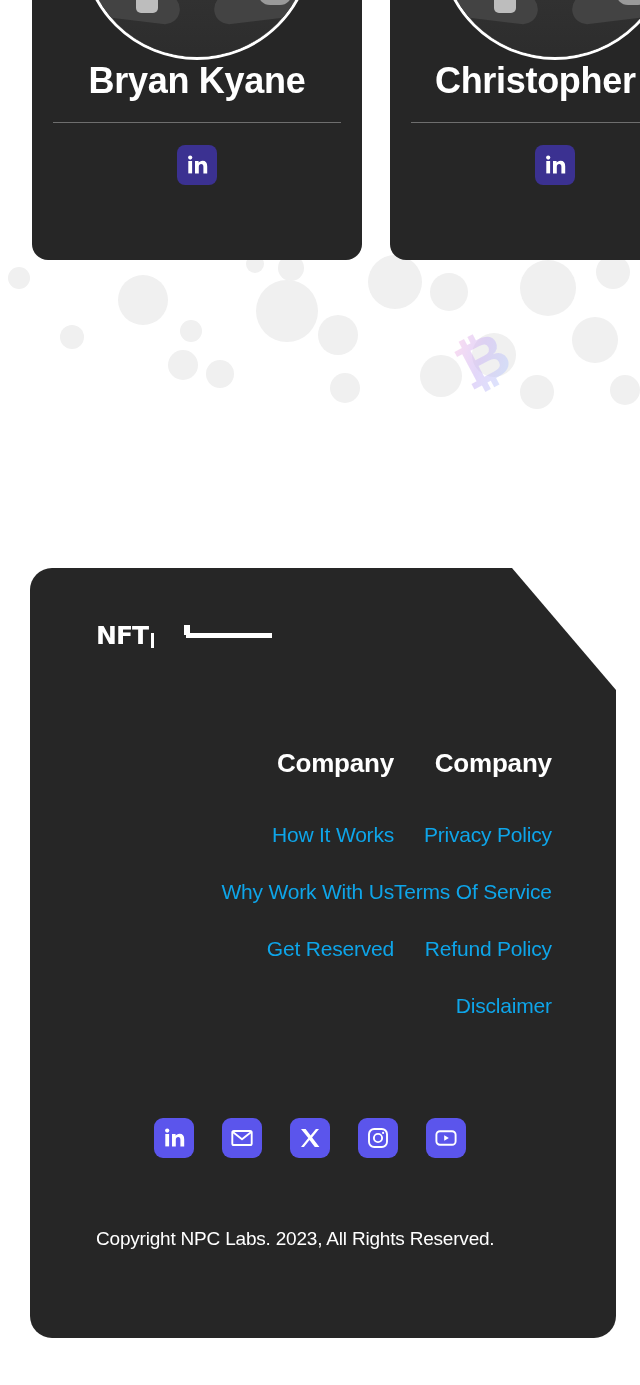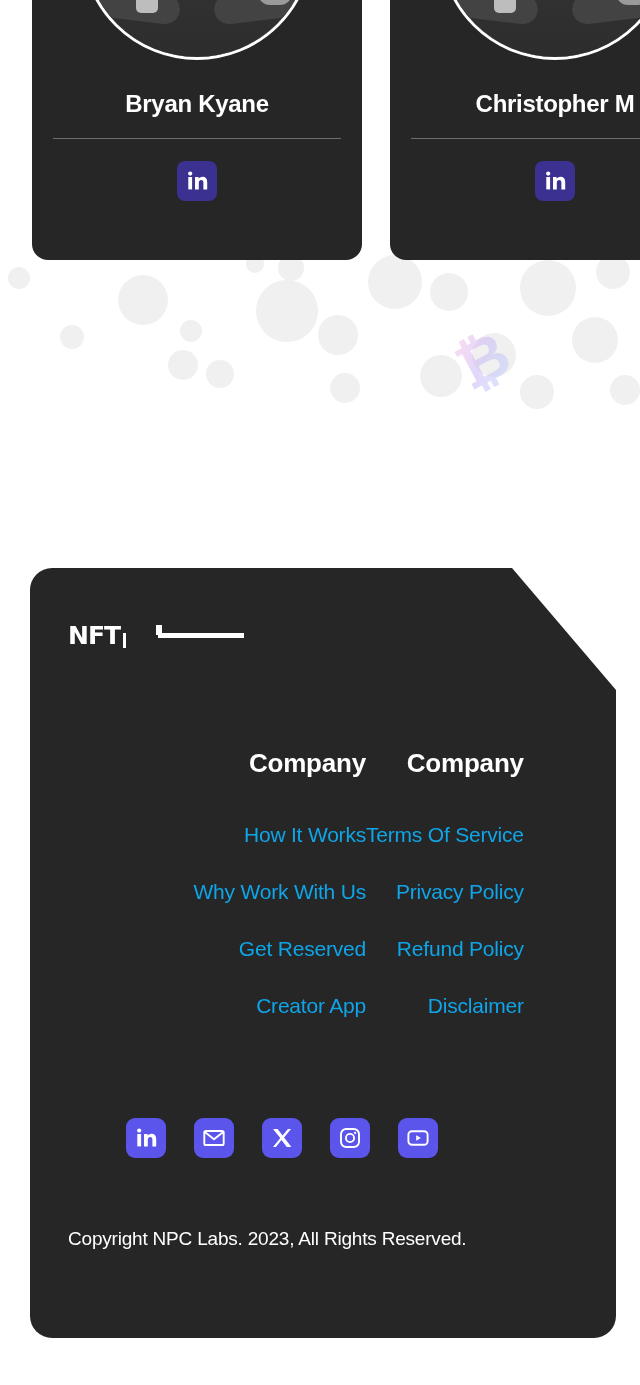--- a/index.html
+++ b/index.html
@@ -54,41 +54,41 @@
   .av-arm-l, .av-arm-r {
     position:absolute; bottom:36px; width:82px; height:30px; border-radius:16px;
     background:#434343;
   }
   .av-arm-l { left:14px; transform:rotate(7deg); }
   .av-arm-r { right:14px; transform:rotate(-7deg); }
   .av-hand { position:absolute; right:18px; bottom:52px; width:34px; height:26px; border-radius:12px; background:#9a9a9a; }
   .av-watch { position:absolute; left:52px; bottom:44px; width:22px; height:20px; border-radius:5px; background:#bdbdbd; }
 
   .member-name {
-    margin-top:30px; color:#ffffff;
-    font-size:24px; font-weight:bold; letter-spacing:-.3px;
+    color:#ffffff;
+    font-size:36px; font-weight:bold; letter-spacing:-.3px;
     white-space:nowrap;
   }
   .card-divider { margin-top:20px; width:288px; height:1px; background:#6e6e6e; }
   .li-chip {
     margin-top:22px; width:40px; height:40px; border-radius:8px;
     background:#3b3191; display:flex; align-items:center; justify-content:center;
   }
   .li-chip svg { width:24px; height:24px; }
 
   
   .footer {
     position:absolute; left:30px; top:568px;
     width:586px; height:770px;
     background:#262626;
     border-radius:22px;
     -webkit-clip-path: polygon(0 0, 482px 0, 586px 122px, 586px 770px, 0 770px);
     clip-path: polygon(0 0, 482px 0, 586px 122px, 586px 770px, 0 770px);
   }
-  .footer-inner { position:absolute; inset:0; padding:54px 42px 0 38px; }
+  .footer-inner { position:absolute; inset:0; padding:54px 42px 0 66px; }
 
   
   .logo { position:relative; width:180px; height:52px; }
   .logo-top { position:relative; display:flex; align-items:flex-end; height:26px; }
   .logo-nft {
     color:#fff; font-size:25px; font-weight:bold; letter-spacing:-1px;
     font-family:"DejaVu Sans", sans-serif; line-height:1;
   }
   .logo-tick { width:3px; height:15px; background:#fff; margin-left:3px; }
   .logo-bar1 { position:absolute; left:88px; top:3px; width:6px; height:10px; background:#fff; }
@@ -212,29 +212,28 @@
       </div>
 
       <div class="cols">
 
         <div class="col">
           <div class="col-title">Company</div>
           <div class="col-links">
             <a class="col-link">How It Works</a>
             <a class="col-link">Why Work With Us</a>
             <a class="col-link">Get Reserved</a>
-            <a class="col-link">Creator App</a>
           </div>
         </div>
 
         <div class="col">
           <div class="col-title">Company</div>
           <div class="col-links">
+            <a class="col-link">Privacy Policy</a>
             <a class="col-link">Terms Of Service</a>
-            <a class="col-link">Privacy Policy</a>
             <a class="col-link">Refund Policy</a>
             <a class="col-link">Disclaimer</a>
           </div>
         </div>
 
       </div>
 
       <div class="socials">
 
         <div class="soc">

